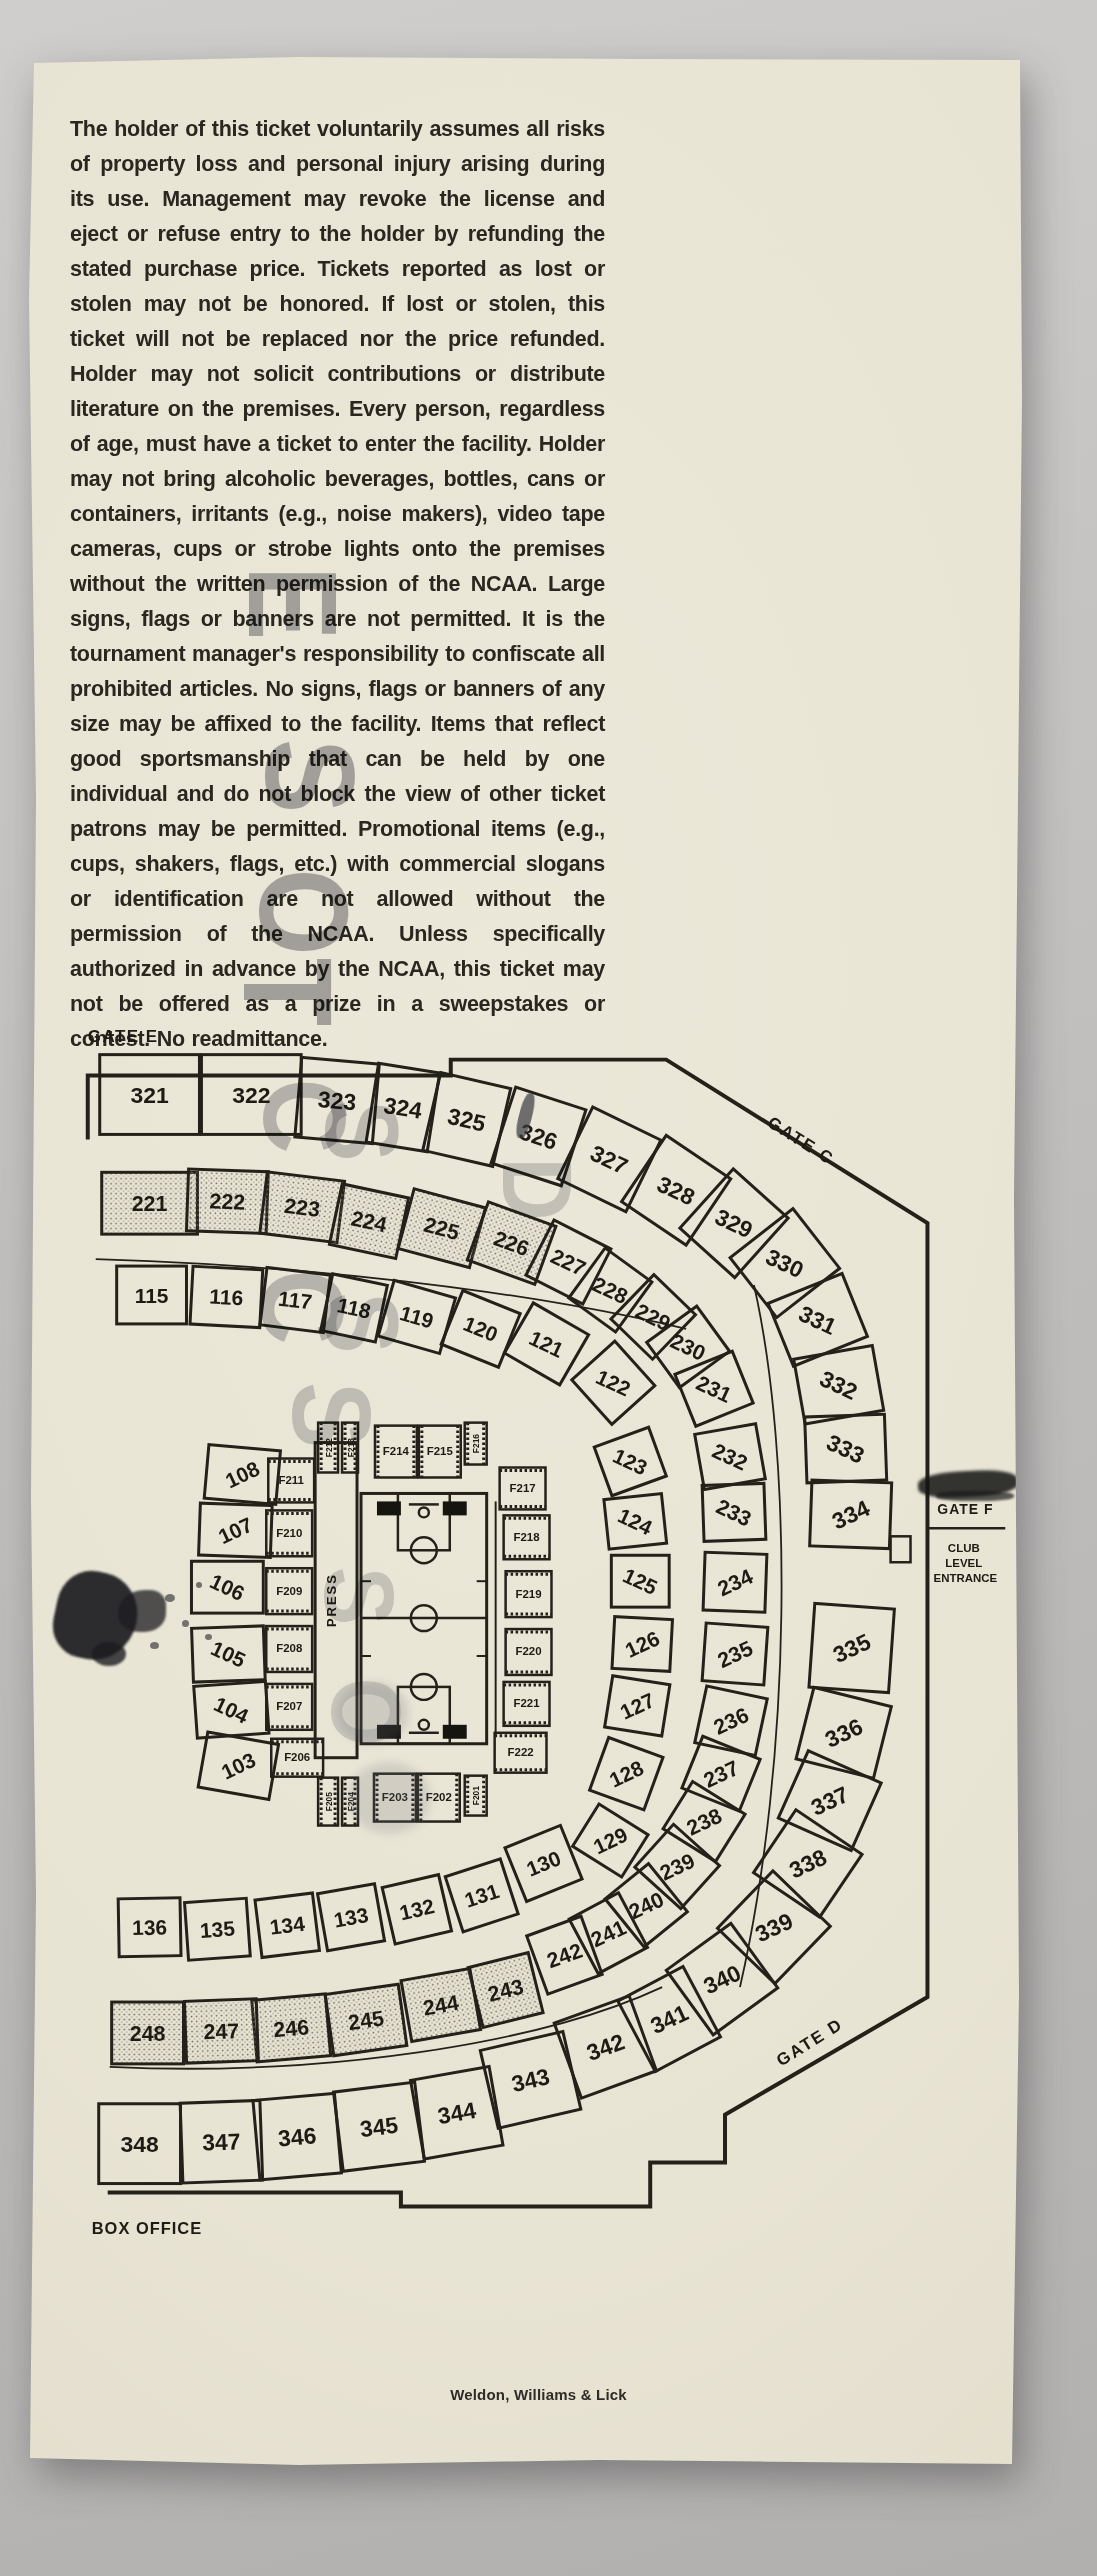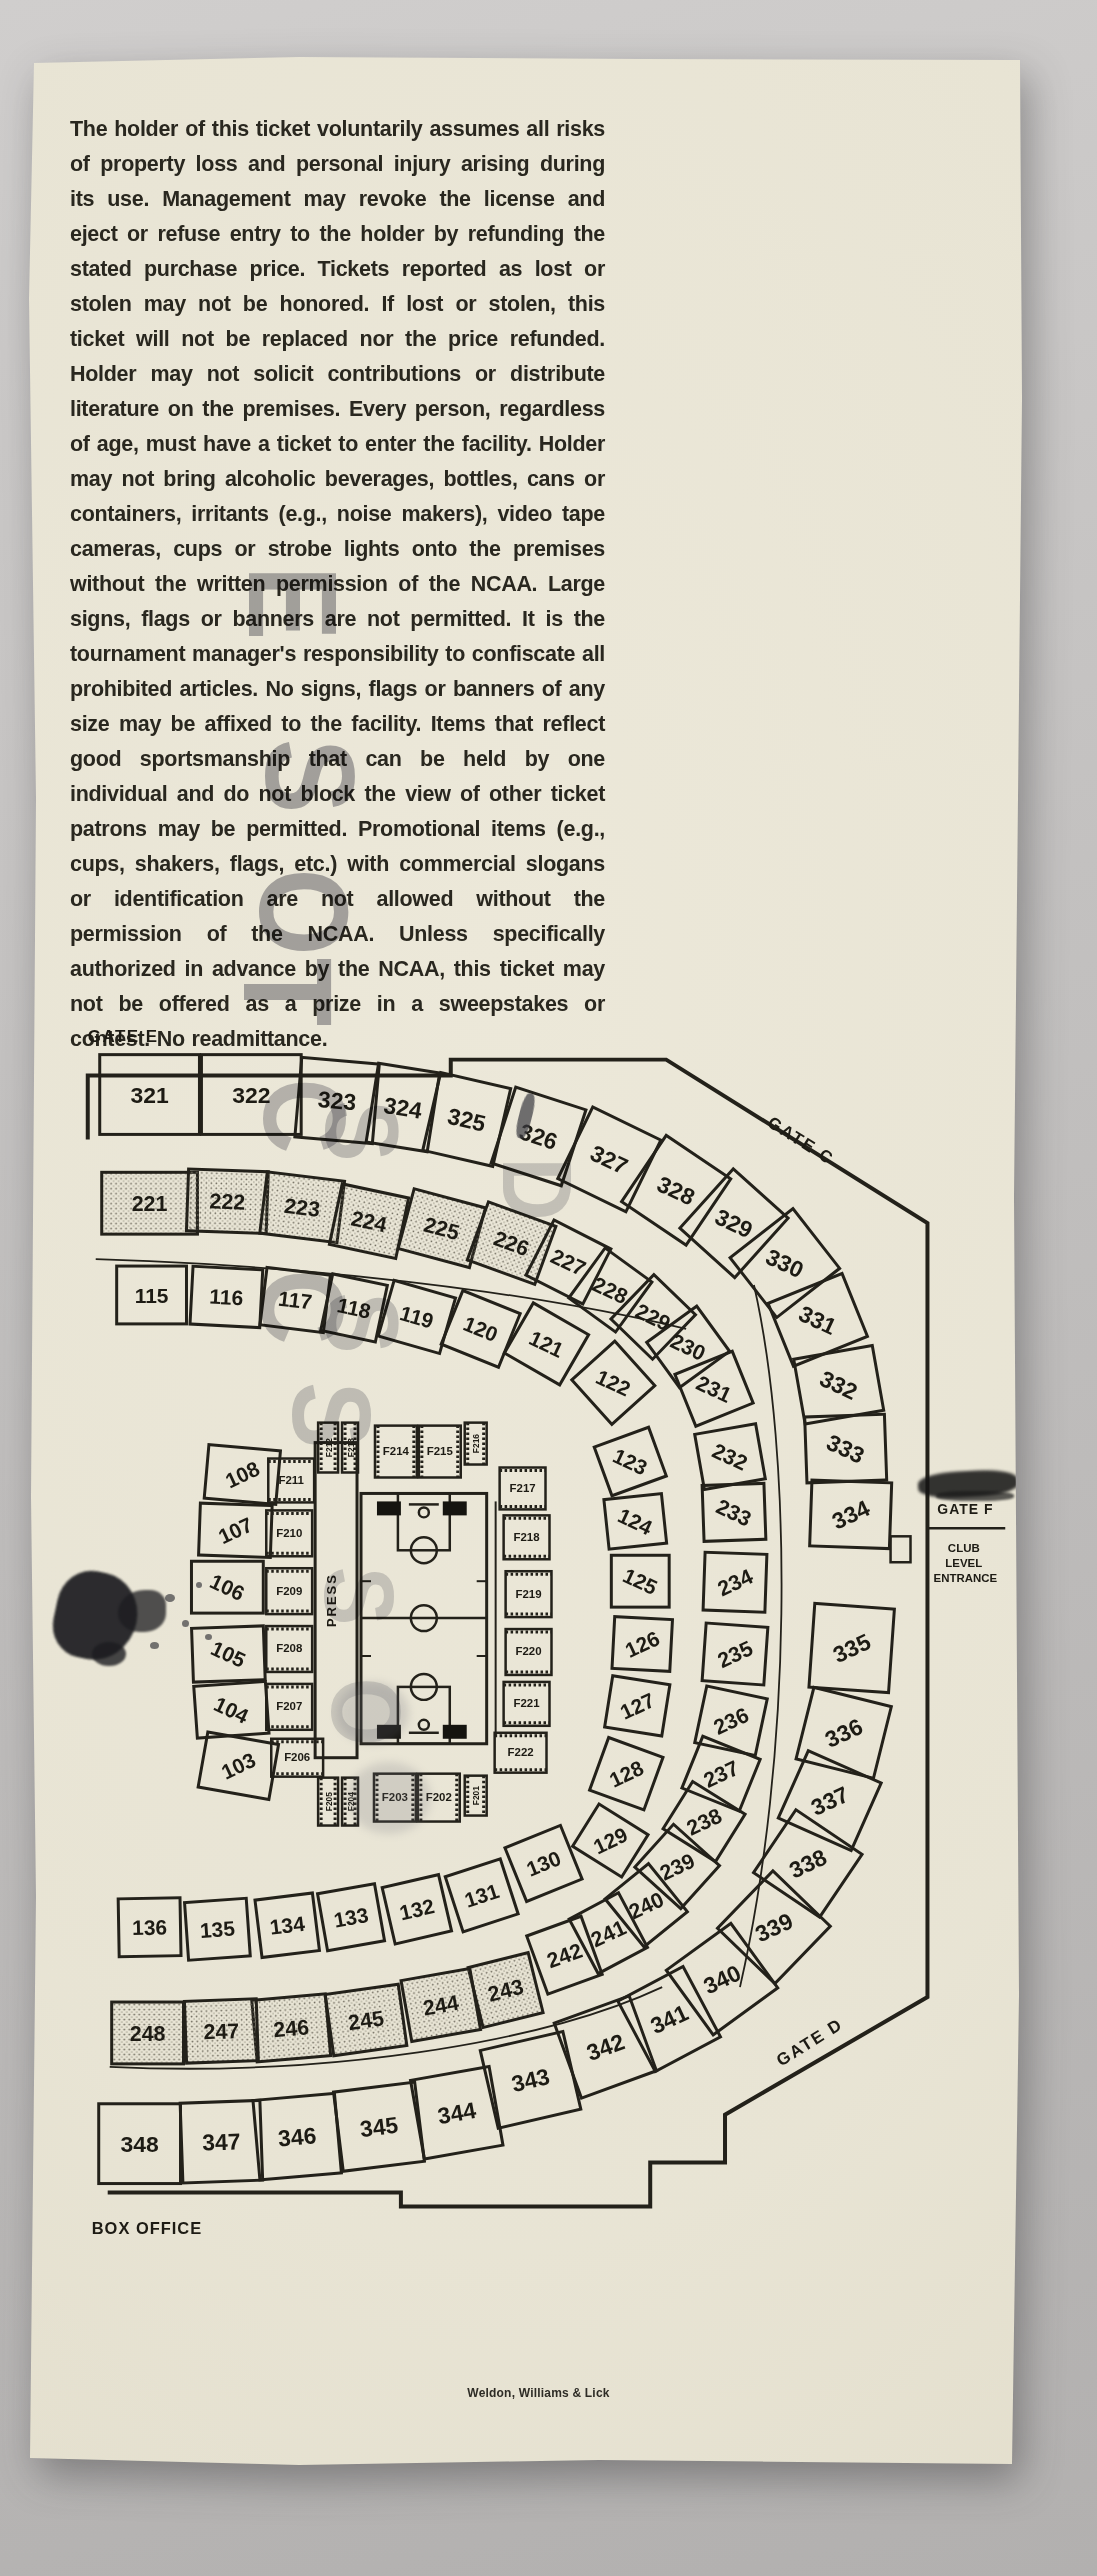--- a/index.html
+++ b/index.html
@@ -7,21 +7,21 @@
     background:linear-gradient(165deg,#d0cecd 0%,#c3c1c0 40%,#b2b0af 100%);
     font-family:"Liberation Sans",sans-serif;}
   .ticket-wrap{position:absolute;inset:0;filter:drop-shadow(8px 16px 20px rgba(35,35,38,.38));}
   .ticket{position:absolute;inset:0;
     clip-path:polygon(34px 63px,299px 57px,639px 59px,1020px 60px,1022px 399px,1014px 1197px,1019px 1995px,1012px 2464px,599px 2460px,299px 2465px,30px 2458px,36px 1896px,31px 1497px,36px 798px,29px 299px);
     background:radial-gradient(120% 90% at 45% 38%,#ece8d9 0%,#e8e4d4 55%,#dfdac7 100%);}
   .legal{position:absolute;left:70px;top:112px;width:535px;
     font-size:21.5px;line-height:35px;font-weight:700;color:#29271f;
     text-align:justify;letter-spacing:-0.3px;word-spacing:1px;}
   .printer-line{position:absolute;left:329px;top:2386px;width:419px;text-align:center;
-    font-size:12px;font-weight:700;color:#2e2c26;letter-spacing:0.2px;}
+    font-size:15px;font-weight:700;color:#2e2c26;letter-spacing:0.2px;}
   .map-svg{position:absolute;left:0;top:0;}
   .map-svg text{font-family:"Liberation Sans",sans-serif;font-weight:700;fill:#1d1b14;}
   
   .stamp-frag{position:absolute;font-weight:700;color:rgba(97,98,112,.5);
     transform:rotate(90deg) scale(1,1.12);mix-blend-mode:multiply;line-height:1;pointer-events:none;}
   .frag0{left:254px;top:547px;font-size:112px;}
   .frag1{left:271px;top:720px;font-size:112px;}
   .frag2{left:259px;top:856px;font-size:112px;}
   .frag3{left:252px;top:936px;font-size:112px;}
   .frag4{left:267px;top:1064px;font-size:104px;color:rgba(97,98,112,.38);}

